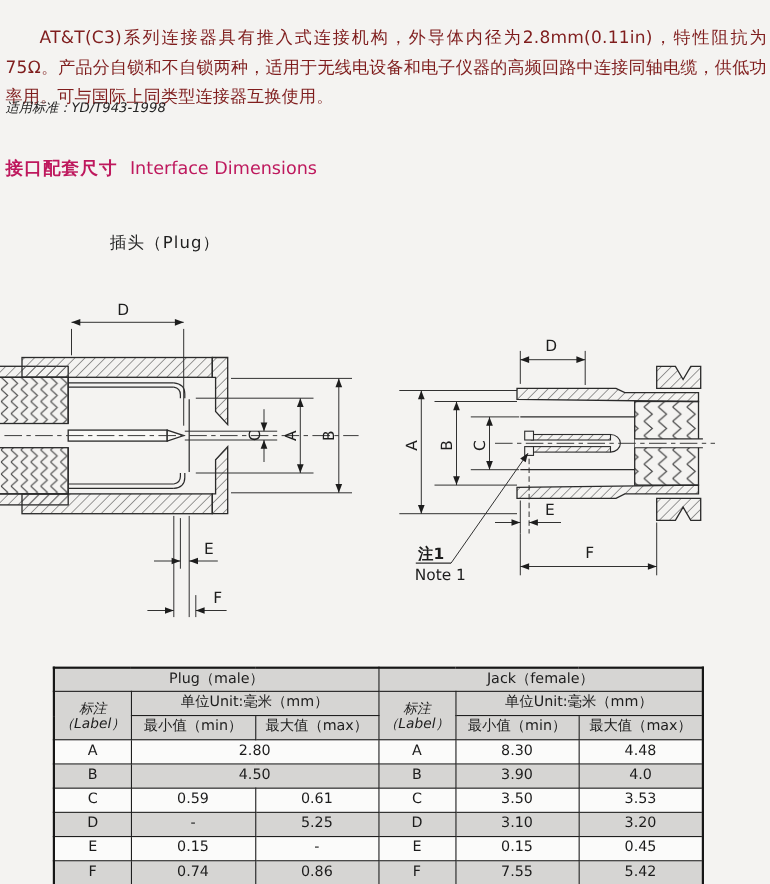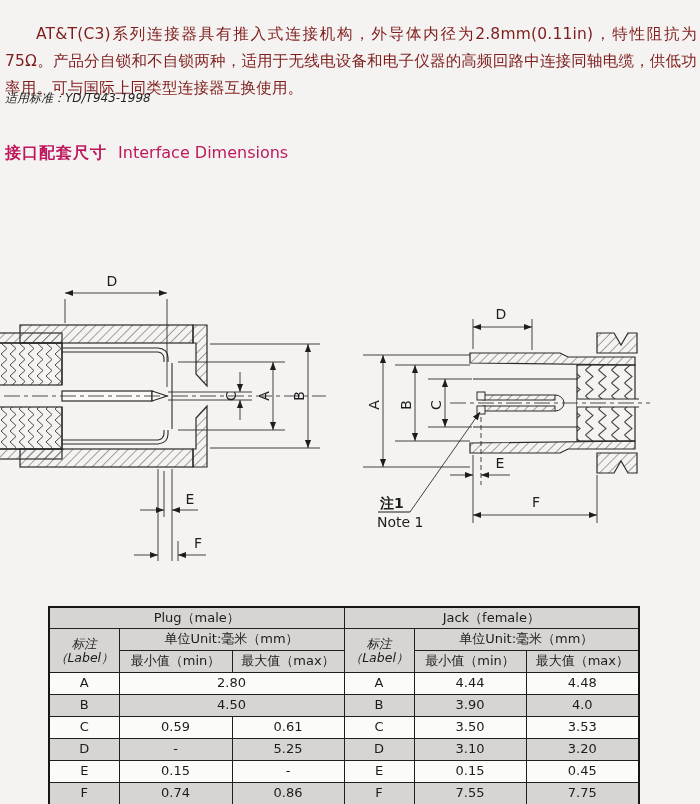--- a/index.html
+++ b/index.html
@@ -36,20 +36,21 @@
 
   <p class="intro">AT&amp;T(C3)系列连接器具有推入式连接机构，外导体内径为2.8mm(0.11in)，特性阻抗为75Ω。产品分自锁和不自锁两种，适用于无线电设备和电子仪器的高频回路中连接同轴电缆，供低功率用。可与国际上同类型连接器互换使用。</p>
 
   <div class="standard">适用标准：YD/T943-1998</div>
 
   <div class="section-title">
     <span class="zh">接口配套尺寸</span>
     <span class="en">Interface Dimensions</span>
   </div>
 
+  <div class="fig-title" id="plug-title">插头（Plug）</div>
 
   <svg id="plug-svg" width="345" height="335" viewBox="0 0 345 335">
     <defs>
       <marker id="ah" viewBox="0 0 10 10" refX="10" refY="5" markerWidth="11" markerHeight="8" orient="auto-start-reverse" markerUnits="userSpaceOnUse">
         <path d="M0,1.2 L10,5 L0,8.8 Z" fill="#1d1d1d"></path>
       </marker>
       <pattern id="h1" width="6.5" height="6.5" patternUnits="userSpaceOnUse" patternTransform="rotate(45)">
         <line x1="0" y1="0" x2="0" y2="6.5" stroke="#4a4a4a" stroke-width="1"></line>
       </pattern>
       <pattern id="hvc" width="9" height="11" patternUnits="userSpaceOnUse">
@@ -233,21 +234,21 @@
     <tr>
       <td class="gray">最小值（min）</td>
       <td class="gray">最大值（max）</td>
       <td class="gray">最小值（min）</td>
       <td class="gray">最大值（max）</td>
     </tr>
     <tr>
       <td class="white">A</td>
       <td colspan="2" class="white">2.80</td>
       <td class="white">A</td>
-      <td class="white">4.44</td>
+      <td class="white">8.30</td>
       <td class="white">4.48</td>
     </tr>
     <tr>
       <td class="gray">B</td>
       <td colspan="2" class="gray">4.50</td>
       <td class="gray">B</td>
       <td class="gray">3.90</td>
       <td class="gray">4.0</td>
     </tr>
     <tr>
@@ -273,18 +274,18 @@
       <td class="white">E</td>
       <td class="white">0.15</td>
       <td class="white">0.45</td>
     </tr>
     <tr>
       <td class="gray">F</td>
       <td class="gray">0.74</td>
       <td class="gray">0.86</td>
       <td class="gray">F</td>
       <td class="gray">7.55</td>
-      <td class="gray">7.75</td>
+      <td class="gray">5.42</td>
     </tr>
   </tbody>
     </table>
 
 </div>
 
 </body></html>

